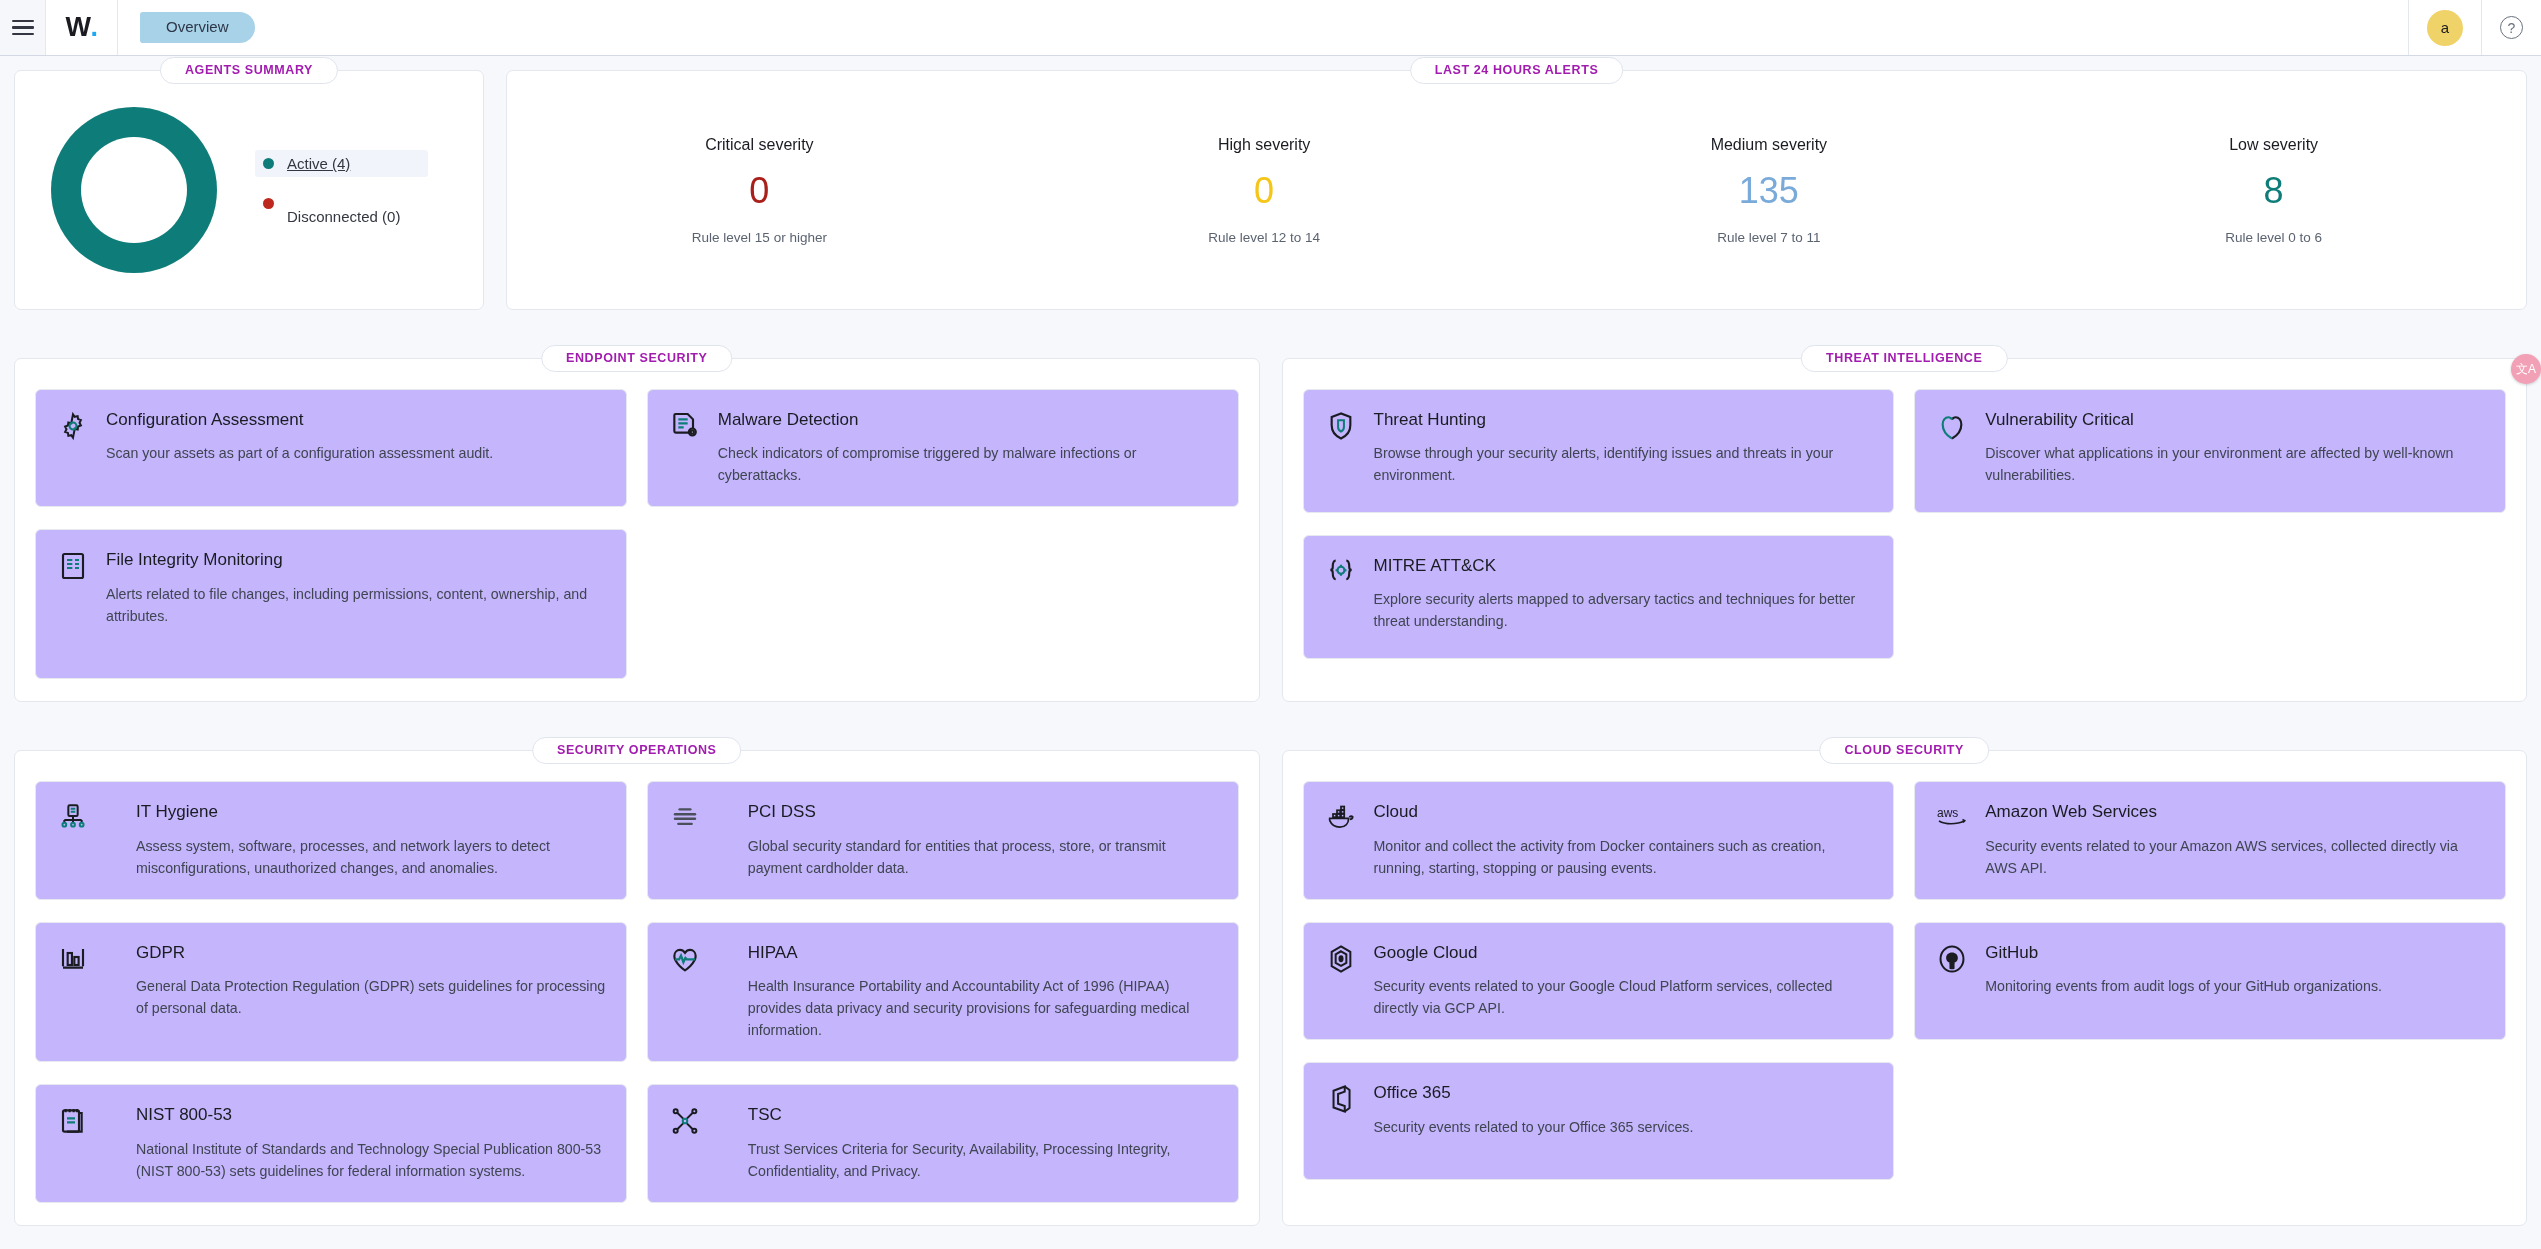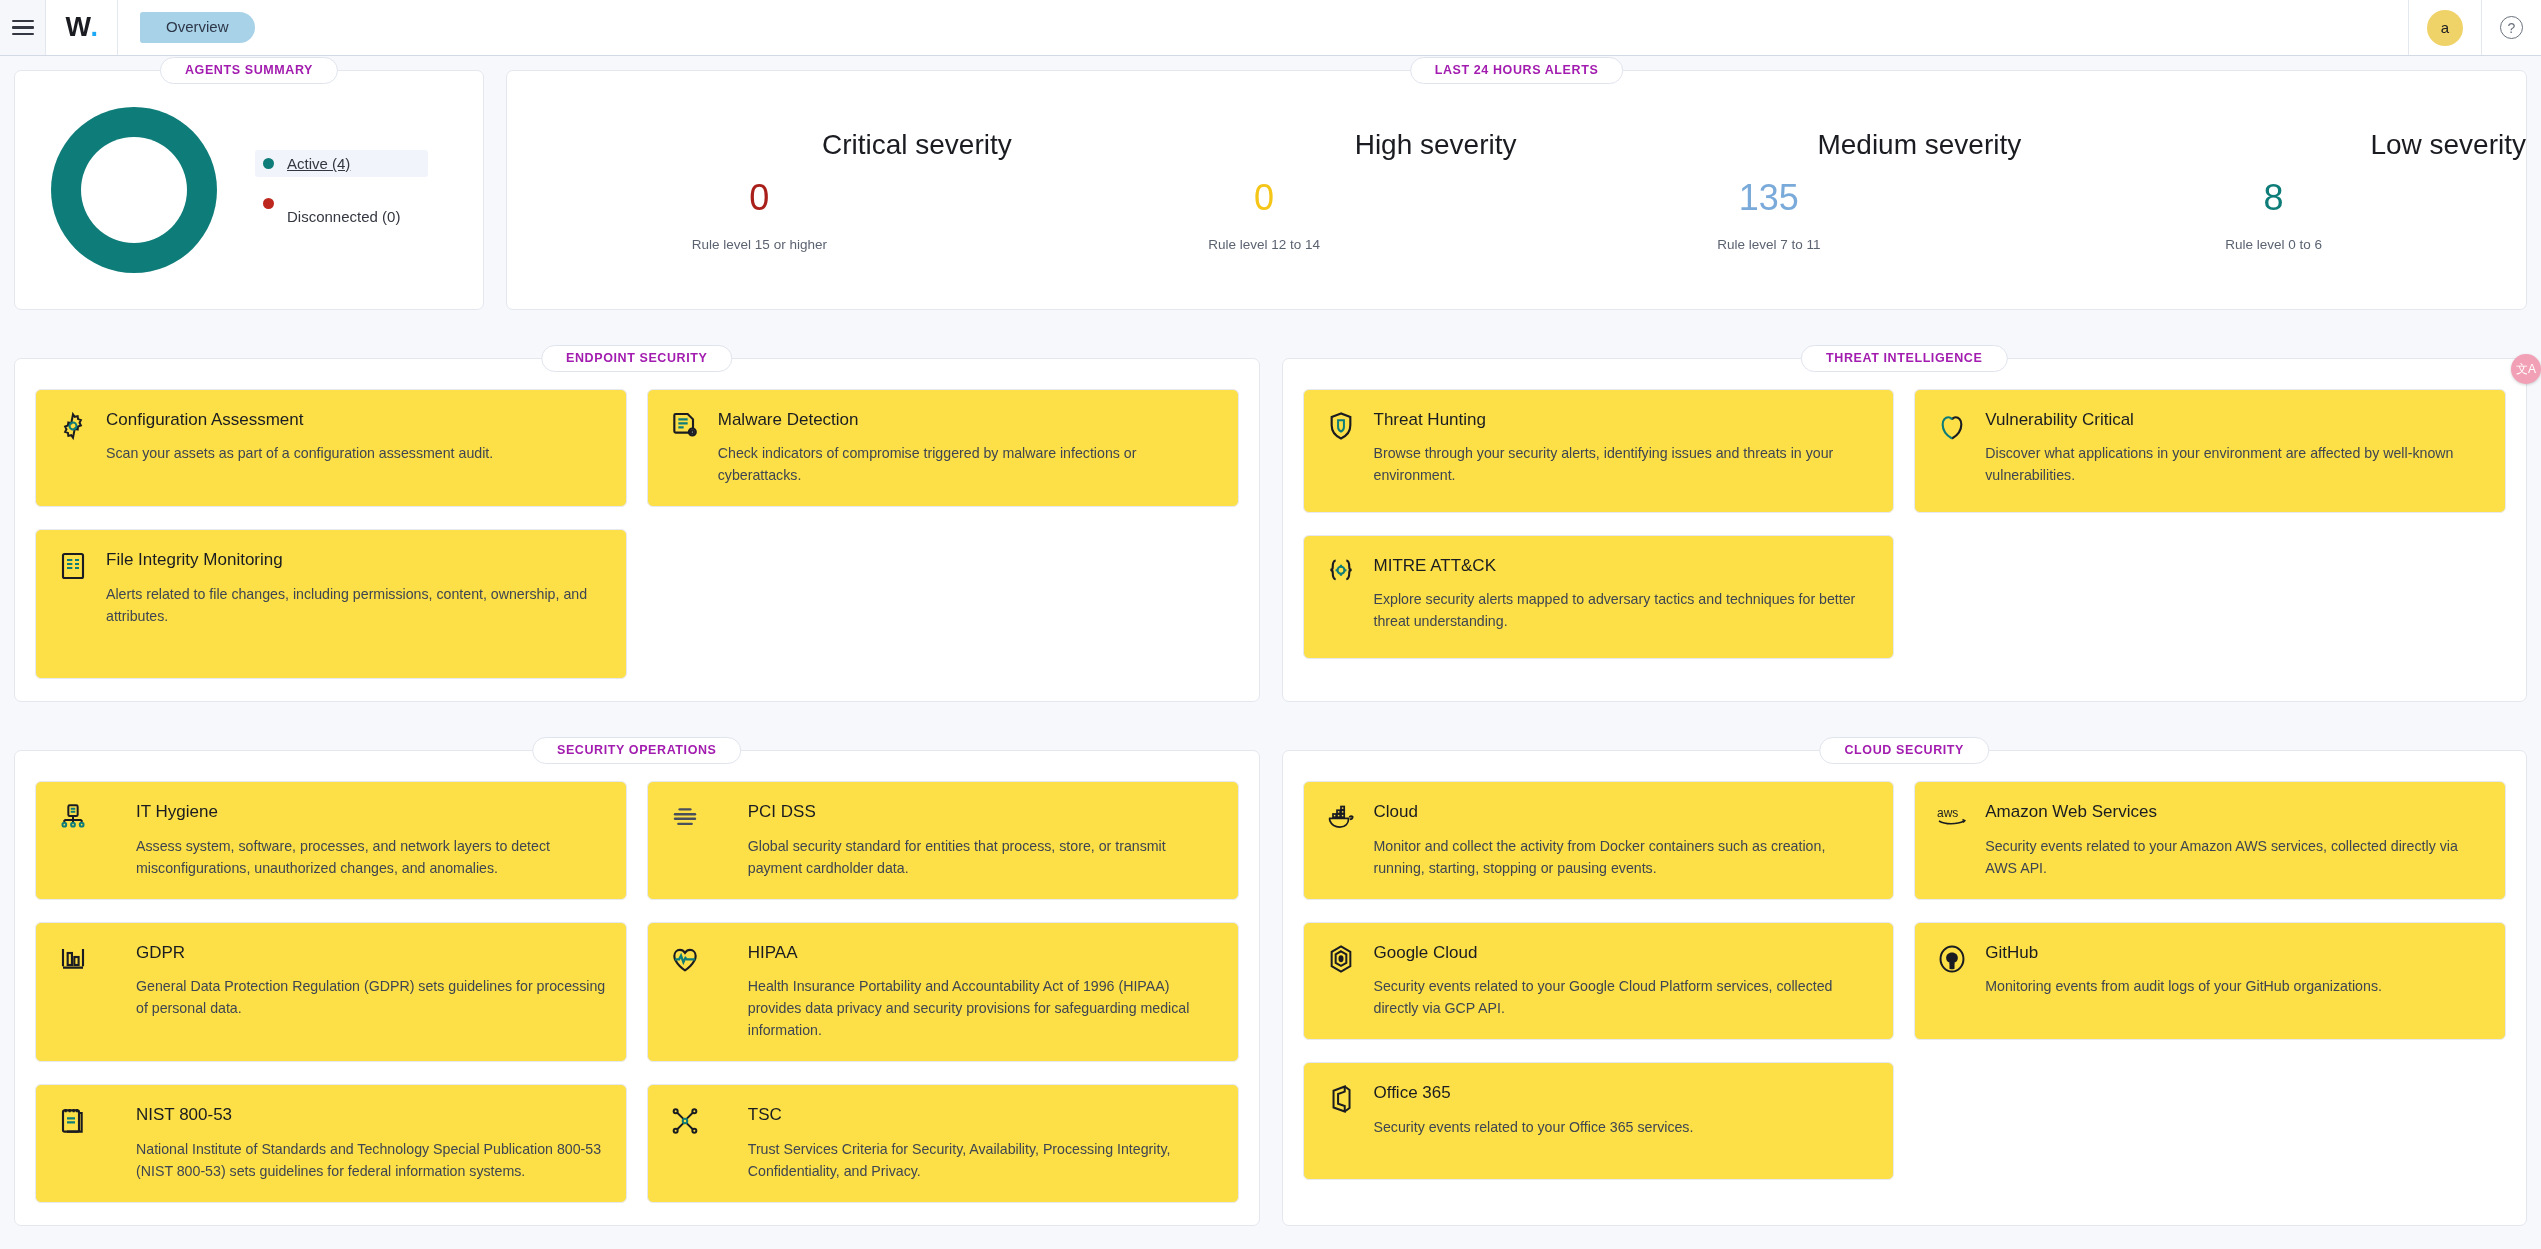--- a/index.html
+++ b/index.html
@@ -108,37 +108,37 @@
     font-size: 15px;
   }
   .legend-row.active { background: #F1F4FA; }
   .legend-dot { width: 11px; height: 11px; border-radius: 50%; margin-right: 13px; flex: none; }
   .legend-label-link { text-decoration: underline; color: #343741; cursor: pointer; }
   .legend-label { color: #343741; margin-top: 26px; }
 
   
   .alerts-panel { flex: 1; height: 240px; display: flex; align-items: center; }
   .alert-col { flex: 1; text-align: center; }
-  .alert-title { font-size: 28px; color: #1a1c21; margin-bottom: 16px; font-weight: 400; text-align: right;}
+  .alert-title { font-size: 16px; color: #1a1c21; margin-bottom: 16px; font-weight: 400;}
   .alert-value { font-size: 36px; margin-bottom: 18px; font-weight: 400; }
   .alert-sub { font-size: 13.5px; color: #5b6371; }
 
   
   .row-2 { display: flex; gap: 22px; margin-top: 48px; }
   .section {
     flex: 1;
     padding: 30px 20px 22px 20px;
     min-height: 0;
   }
   .cards { display: flex; flex-wrap: wrap; gap: 22px 20px; align-content: flex-start; }
   .card {
     width: calc(50% - 10px);
     border: 1px solid #E6E9F0;
     border-radius: 6px;
-    background: #fde047;
+    background: #c4b5fd;
     padding: 20px 20px 20px 20px;
     display: flex;
     gap: 16px;
     cursor: pointer;
   }
   .card-icon { flex: none; width: 34px; height: 34px; display: flex; align-items: flex-start; justify-content: center; }
   .card-icon svg { display: block; }
   .card-body { flex: 1; min-width: 0; }
   .card-title { font-size: 17px; color: #1a1c21; margin-bottom: 12px; line-height: 1.2; }
   .card-desc { font-size: 14.2px; color: #3f4551; line-height: 1.55; }

